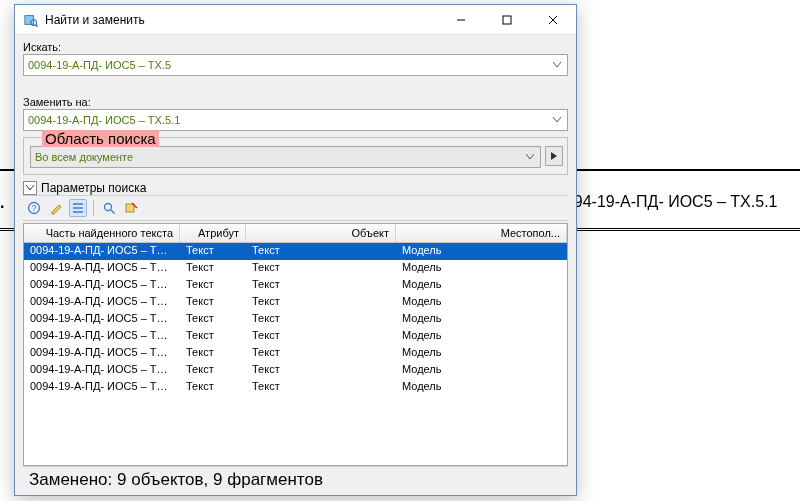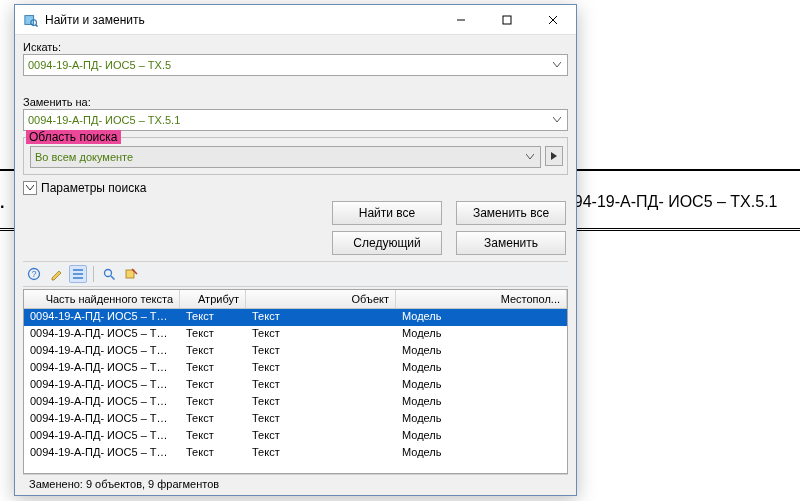--- a/index.html
+++ b/index.html
@@ -22,21 +22,21 @@
   .tbtn { width: 46px; display: flex; align-items: center; justify-content: center; color: #333; }
 
   .body { flex: 1; display: flex; flex-direction: column; padding: 4px 8px 2px 8px; background: #f0f0f0; }
 
   .lbl { font-size: 11px; color: #000; margin: 2px 0 1px 0; }
   .combo { display: flex; align-items: center; background: #fff; border: 1px solid #a5a5a5; height: 22px; padding: 0 2px 0 4px; }
   .combo-text { flex: 1; font-size: 11px; color: #4d7c0f; line-height: 20px; overflow: hidden; white-space: nowrap; text-overflow: ellipsis; }
   .combo-arrow { width: 16px; height: 18px; display: flex; align-items: center; justify-content: center; color: #555; }
 
   .scope-group { border: 1px solid #c2c2c2; margin-top: 6px; padding: 8px 26px 6px 6px; position: relative; }
-  .scope-legend { position: absolute; top: -8px; left: 2px; background: #ec4899; padding: 0 3px; font-size: 12px; }
+  .scope-legend { position: absolute; top: -8px; left: 18px; background: #fca5a5; padding: 0 3px; font-size: 15px; }
   .play-btn { position: absolute; right: 4px; top: 50%; transform: translateY(-50%); width: 18px; height: 20px; border: 1px solid #a5a5a5; background: #e9e9e9; display: flex; align-items: center; justify-content: center; }
 
   .expander { display: flex; align-items: center; gap: 4px; margin-top: 6px; }
   .exp-btn { width: 14px; height: 14px; border: 1px solid #888; background: #fff; display: flex; align-items: center; justify-content: center; font-size: 10px; line-height: 1; }
 
   .btn-grid { display: grid; grid-template-columns: 110px 110px; gap: 6px 14px; justify-content: flex-end; margin: 6px 2px 6px 0; }
   .btn { height: 24px; background: linear-gradient(#fdfdfd,#e6e6e6); border: 1px solid #adadad; font-size: 12px; color: #000; display: flex; align-items: center; justify-content: center; cursor: pointer; }
 
   .toolbar { display: flex; align-items: center; gap: 4px; padding: 3px 2px; border-top: 1px solid #cfcfcf; border-bottom: 1px solid #cfcfcf; background: #eef0f2; }
   .tbicon { width: 18px; height: 18px; display: flex; align-items: center; justify-content: center; border: 1px solid transparent; }
@@ -45,21 +45,21 @@
 
   .tablewrap { flex: 1; margin-top: 2px; border: 1px solid #a5a5a5; background: #fff; overflow: hidden; display: flex; flex-direction: column; }
   .thead { display: flex; background: linear-gradient(#fdfdfd,#ececec); border-bottom: 1px solid #c5c5c5; text-align: right; }
   .th { padding: 3px 6px; font-size: 11px; border-right: 1px solid #d4d4d4; overflow: hidden; white-space: nowrap; text-overflow: ellipsis; }
   .col-a { width: 156px; } .col-b { width: 66px; } .col-c { width: 150px; } .col-d { flex: 1; }
   .tbody { flex: 1; overflow: hidden; }
   .tr { display: flex; height: 17px; }
   .td { padding: 1px 6px; font-size: 11px; border-right: 1px solid transparent; overflow: hidden; white-space: nowrap; text-overflow: ellipsis; }
   .tr.sel { background: #0a63c6; color: #fff; }
 
-  .status { border-top: 1px solid #cfcfcf; padding: 3px 6px; font-size: 11px; background: #f0f0f0; }
+  .status { border-top: 1px solid #cfcfcf; padding: 3px 6px; font-size: 17px; background: #f0f0f0; }
 </style>
 </head>
 <body>
 
 <div class="doc-bg">
   <div class="doc-hline" style="top:169px"></div>
   <div class="doc-hline" style="top:170px"></div>
   <div class="doc-hline" style="top:228px"></div>
   <div class="doc-hline" style="top:230px"></div>
   <div class="doc-vline" style="left:520px; top:170px; height:60px;"></div>
@@ -138,26 +138,20 @@
 
     <div class="expander">
       <span class="exp-btn">
           <svg width="8" height="6">
             <path d="M0 0 L4 5 L8 0" fill="none" stroke="#333" stroke-width="1"></path>
           </svg>
         </span>
       <span>Параметры поиска</span>
     </div>
 
-    <div class="btn-grid">
-      <div class="btn">Найти все</div>
-      <div class="btn">Заменить все</div>
-      <div class="btn">Следующий</div>
-      <div class="btn">Заменить</div>
-    </div>
 
     <div class="toolbar">
       <div class="tbicon">
           <svg width="14" height="14">
             <circle cx="7" cy="7" r="5.5" fill="none" stroke="#3a7bd0" stroke-width="1.3"></circle>
             <text x="7" y="10" font-size="9" fill="#3a7bd0" text-anchor="middle">?</text>
           </svg>
         </div>
       <div class="tbicon">
           <svg width="14" height="14">

